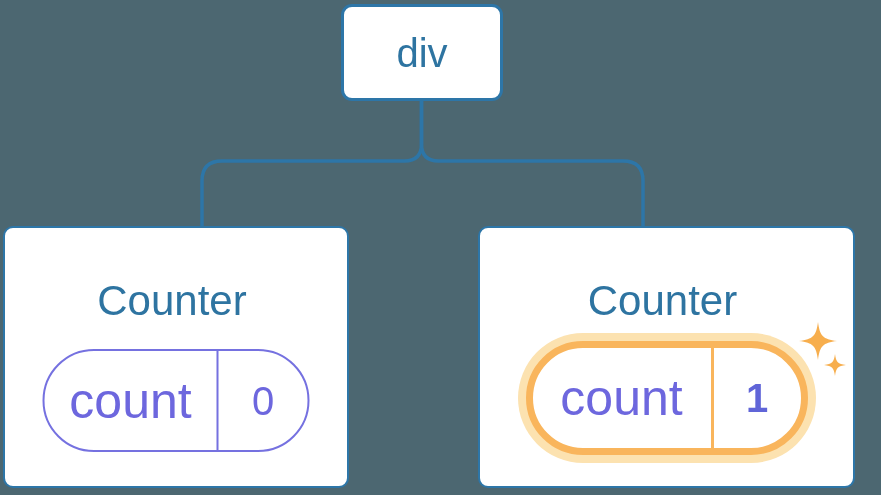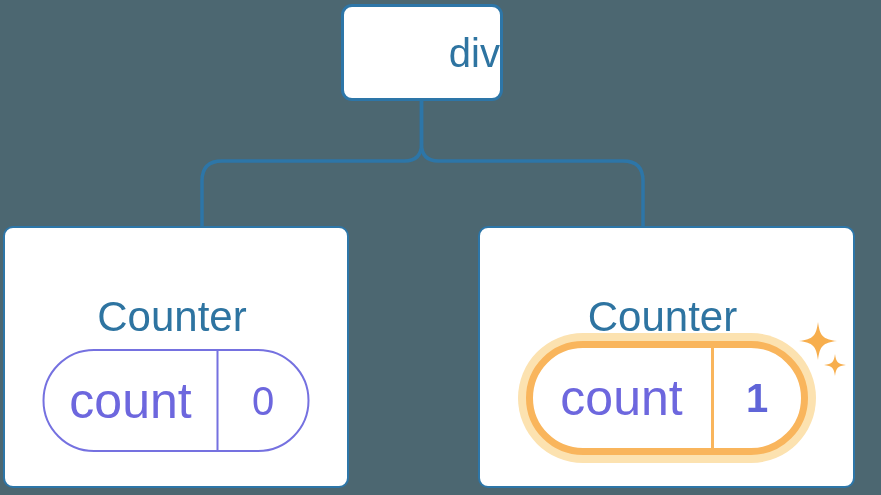--- a/index.html
+++ b/index.html
@@ -30,36 +30,36 @@
   }
   
   .connectors{position:absolute;left:0;top:0;width:881px;height:495px;}
   .connectors path{fill:none;stroke:var(--line-blue);stroke-width:3.5;}
   
   .root-node{
     position:absolute;left:341px;top:4px;width:162px;height:97px;
     background:var(--card-bg);
     border:3px solid var(--line-blue);
     border-radius:11px;
-    display:flex;align-items:center;justify-content:flex-end;
+    display:flex;align-items:center;justify-content:center;
   }
   .root-label{
     font-size:40px;font-weight:500;color:var(--text-blue);line-height:1;
   }
   
   .card{
     position:absolute;top:226px;height:262px;
     background:var(--card-bg);
     border:2.5px solid var(--line-blue);
     border-radius:10px;
   }
   .card-left{left:3px;width:346px;}
   .card-right{left:478px;width:377px;}
   .card-title{
-    margin:16px;position:absolute;top:52px;left:0;right:8px;
+    margin:0;position:absolute;top:52px;left:0;right:8px;
     text-align:center;
     font-size:42px;font-weight:500;line-height:1;
     color:var(--text-blue);
   }
   
   .pill{
     position:absolute;left:50%;transform:translateX(-50%);
     display:flex;align-items:stretch;
     background:var(--card-bg);
   }

